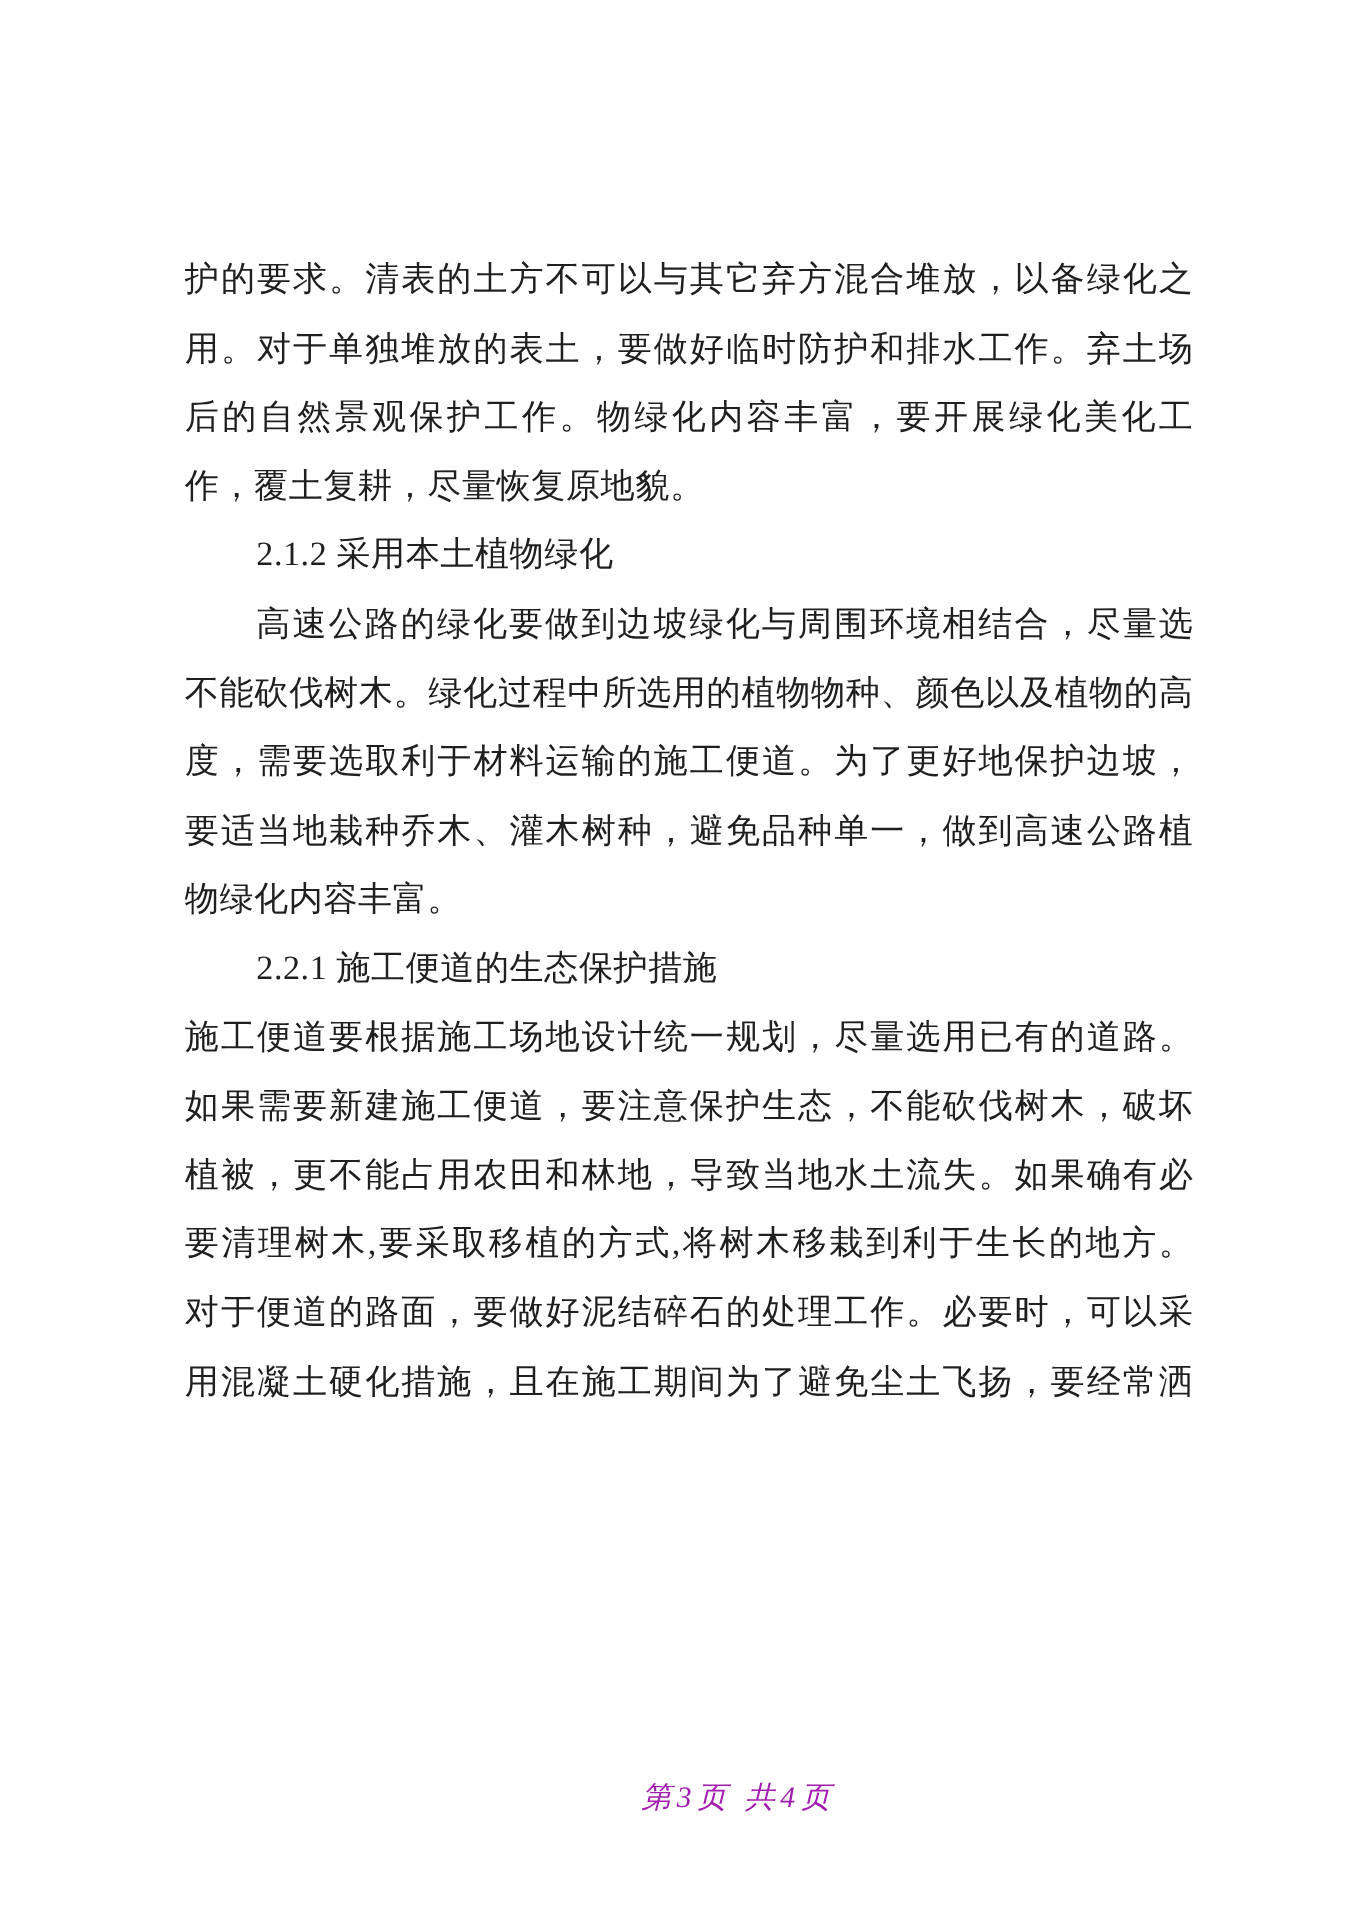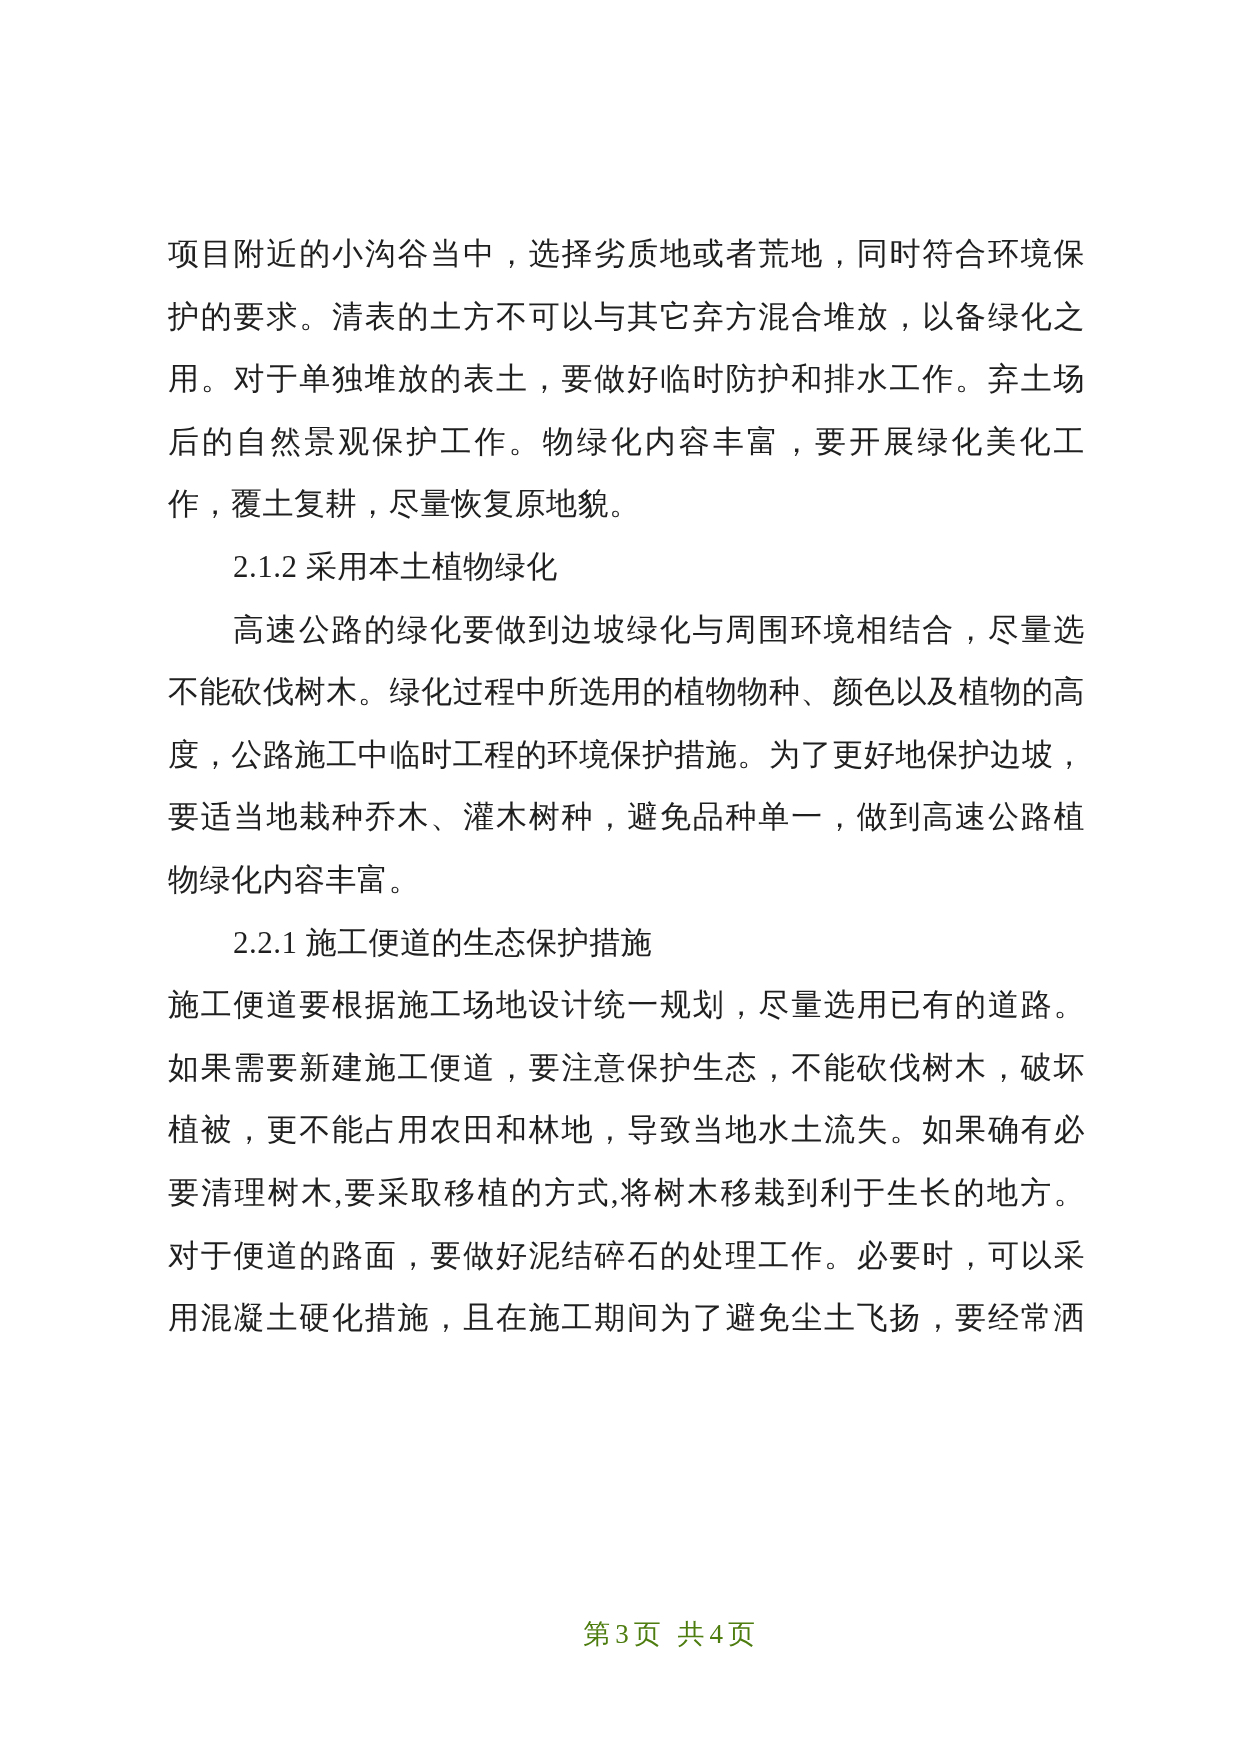--- a/index.html
+++ b/index.html
@@ -47,37 +47,37 @@
   .footer {
     position: absolute;
     left: 168px;
     top: 1617px;
     width: 917px;
     padding-left: 45px;
     text-align: center;
     font-size: 27px;
     line-height: 34px;
     letter-spacing: 5px;
-    color: #4d7c0f;
+    color: #a21caf;
+    font-style: italic;
   }
 </style>
 </head>
 <body>
 
 <div class="page">
   <div class="content">
-    <div class="line">项目附近的小沟谷当中，选择劣质地或者荒地，同时符合环境保</div>
     <div class="line">护的要求。清表的土方不可以与其它弃方混合堆放，以备绿化之</div>
     <div class="line">用。对于单独堆放的表土，要做好临时防护和排水工作。弃土场</div>
     <div class="line">后的自然景观保护工作。物绿化内容丰富，要开展绿化美化工</div>
     <div class="line para-end">作，覆土复耕，尽量恢复原地貌。</div>
     <div class="line heading">2.1.2 采用本土植物绿化</div>
     <div class="line full-indent">高速公路的绿化要做到边坡绿化与周围环境相结合，尽量选</div>
     <div class="line">不能砍伐树木。绿化过程中所选用的植物物种、颜色以及植物的高</div>
-    <div class="line">度，公路施工中临时工程的环境保护措施。为了更好地保护边坡，</div>
+    <div class="line">度，需要选取利于材料运输的施工便道。为了更好地保护边坡，</div>
     <div class="line">要适当地栽种乔木、灌木树种，避免品种单一，做到高速公路植</div>
     <div class="line para-end">物绿化内容丰富。</div>
     <div class="line heading">2.2.1 施工便道的生态保护措施</div>
     <div class="line">施工便道要根据施工场地设计统一规划，尽量选用已有的道路。</div>
     <div class="line">如果需要新建施工便道，要注意保护生态，不能砍伐树木，破坏</div>
     <div class="line">植被，更不能占用农田和林地，导致当地水土流失。如果确有必</div>
     <div class="line">要清理树木,要采取移植的方式,将树木移栽到利于生长的地方。</div>
     <div class="line">对于便道的路面，要做好泥结碎石的处理工作。必要时，可以采</div>
     <div class="line">用混凝土硬化措施，且在施工期间为了避免尘土飞扬，要经常洒</div>
   </div>

